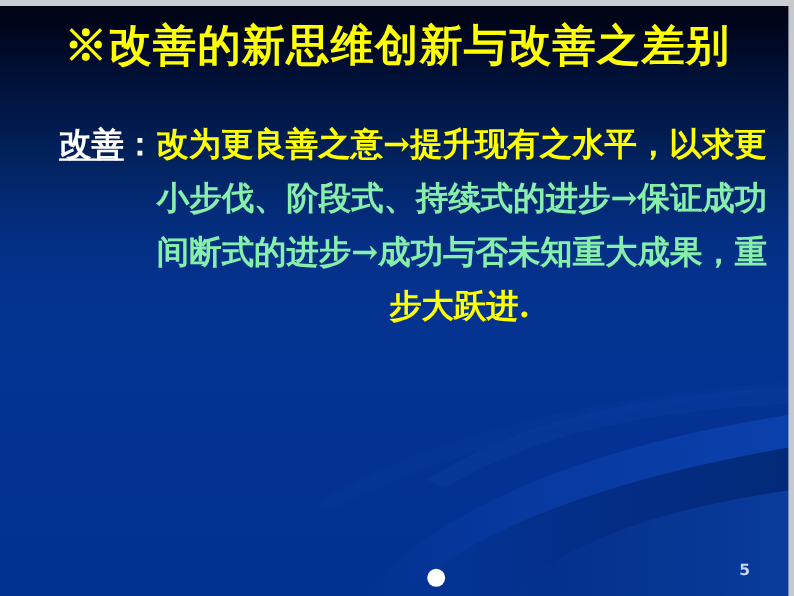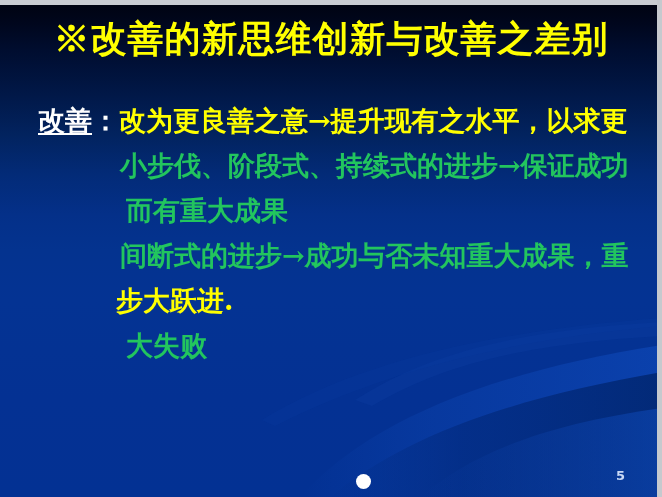--- a/index.html
+++ b/index.html
@@ -92,36 +92,37 @@
   .body-block {
     position: absolute;
     left: 38px;
     top: 98px;
     width: 612px;
     z-index: 10;
     font-family: "DejaVu Serif", "Liberation Serif", serif;
     font-weight: bold;
     font-size: 27px;
     line-height: 45px;
+    text-align: center;
   }
 
   .line {
     white-space: nowrap;
   }
 
   .lbl {
     color: #ffffff;
     text-decoration: underline;
     text-underline-offset: 3px;
   }
   .colon {
     color: #ffffff;
   }
   .yellow { color: #ffff00; }
-  .white  { color: #22c55e; }
+  .white  { color: #86efac; }
 
   .indent-1 { padding-left: 78px; }
   .indent-2 { padding-left: 82px; }
   .indent-3 { padding-left: 88px; }
 
   .dot-marker {
     position: absolute;
     left: 356px;
     top: 474px;
     width: 15px;
@@ -177,33 +178,27 @@
   <div class="title">※改善的新思维创新与改善之差别</div>
 
   <div class="body-block">
 
     <div class="line">
       <span class="lbl">改善</span><span class="colon">：</span><span class="yellow">改为更良善之意→提升现有之水平，以求更</span>
     </div>
     <div class="line indent-2">
       <span class="white">小步伐、阶段式、持续式的进步→保证成功</span>
     </div>
-    <div class="line indent-3">
-      <span class="white">而有重大成果</span>
-    </div>
 
     <div class="line indent-2">
       <span class="white">间断式的进步→成功与否未知重大成果，重</span>
     </div>
     <div class="line indent-1">
       <span class="yellow">步大跃进.</span>
     </div>
-    <div class="line indent-3">
-      <span class="white">大失败</span>
-    </div>
 
   </div>
 
   <div class="dot-marker"></div>
 
   <div class="page-num">5</div>
 
   <div class="top-chrome"></div>
   <div class="right-chrome"></div>
 

